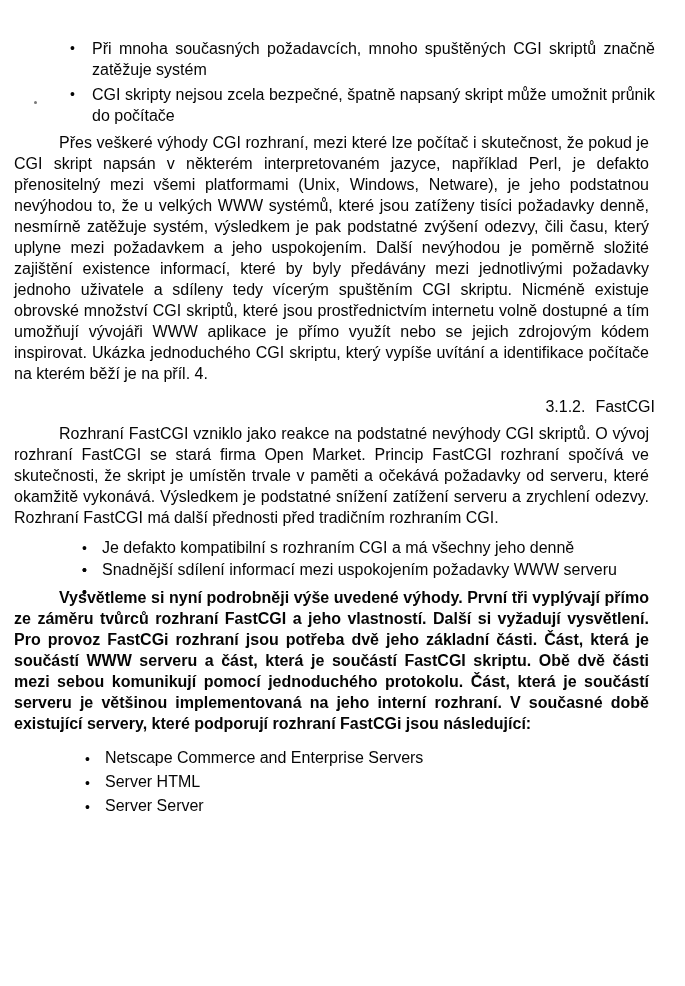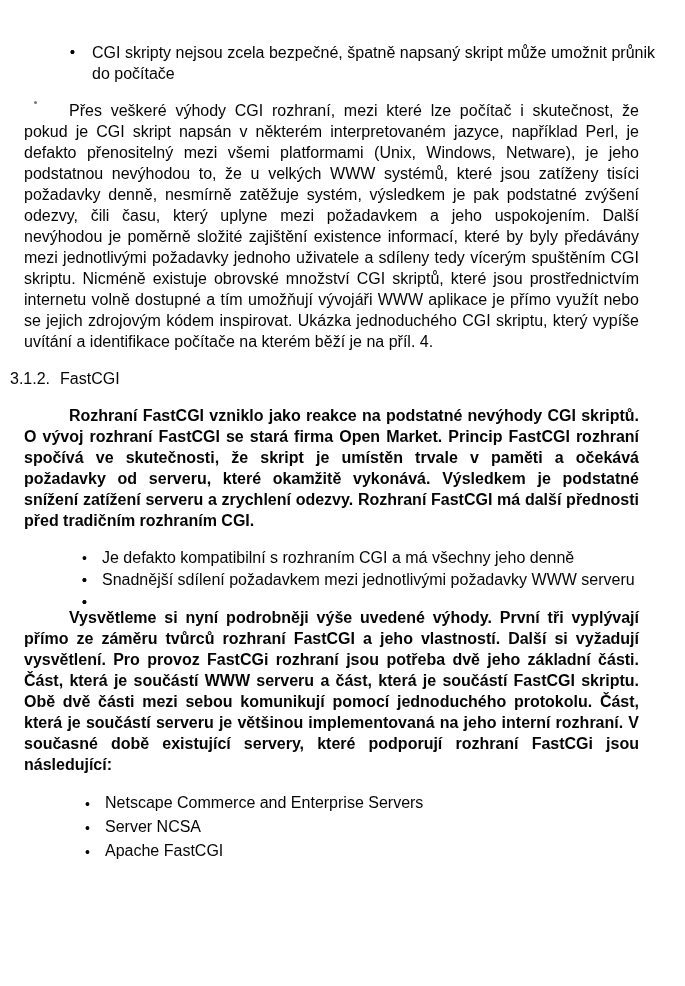--- a/index.html
+++ b/index.html
@@ -19,28 +19,28 @@
     padding: 38px 30px 0 8px;
     box-sizing: border-box;
     filter: contrast(1.05);
   }
   .speck {
     position: absolute; left: 34px; top: 101px;
     width: 3px; height: 3px; border-radius: 50%;
     background: #333; opacity: .65;
   }
   p.body-par {
-    margin: 16px;
+    margin: 6px;
     text-align: justify;
     text-indent: 45px;
   }
   .par-1 { margin-top: 14px; }
-  .heading { margin-top: 12px; margin-left: 2px; white-space: nowrap; }
+  .heading { margin-top: 12px; margin-left: 2px; white-space: nowrap; text-align: right; }
   .heading .sec-num { margin-right: 10px; }
-  .par-2 { margin-top: 4px; font-weight: bold; }
+  .par-2 { margin-top: 4px; }
   .par-3 { margin-top: 13px; font-weight: bold; }
   .blist { margin: 0; }
   .blist .item {
     position: relative;
     text-align: justify;
   }
   .blist .bullet {
     position: absolute; left: 0; top: 0;
     font-size: 14px;
   }
@@ -56,20 +56,21 @@
 </head>
 <body>
 
 <div class="page">
 
   <div class="speck"></div>
 
   <div class="blist list-intro">
     <div class="item">
       <span class="bullet">•</span>
+      <span>Při mnoha současných požadavcích, mnoho spuštěných CGI skriptů značně zatěžuje systém</span>
     </div>
     <div class="item">
       <span class="bullet">•</span>
       <span>CGI skripty nejsou zcela bezpečné, špatně napsaný skript může umožnit průnik do počítače</span>
     </div>
   </div>
 
   <p class="body-par par-1">Přes veškeré výhody CGI rozhraní, mezi které lze počítač i skutečnost, že pokud je CGI skript napsán v některém interpretovaném jazyce, například Perl, je defakto přenositelný mezi všemi platformami (Unix, Windows, Netware), je jeho podstatnou nevýhodou to, že u velkých WWW systémů, které jsou zatíženy tisíci požadavky denně, nesmírně zatěžuje systém, výsledkem je pak podstatné zvýšení odezvy, čili času, který uplyne mezi požadavkem a jeho uspokojením. Další nevýhodou je poměrně složité zajištění existence informací, které by byly předávány mezi jednotlivými požadavky jednoho uživatele a sdíleny tedy vícerým spuštěním CGI skriptu. Nicméně existuje obrovské množství CGI skriptů, které jsou prostřednictvím internetu volně dostupné a tím umožňují vývojáři WWW aplikace je přímo využít nebo se jejich zdrojovým kódem inspirovat. Ukázka jednoduchého CGI skriptu, který vypíše uvítání a identifikace počítače na kterém běží je na příl. 4.</p>
 
   <div class="heading">
@@ -81,40 +82,40 @@
   <div class="blist list-fastcgi">
     <div class="item">
       <span class="bullet">•</span>
       <span>Je defakto kompatibilní s rozhraním CGI a má všechny jeho denně</span>
     </div>
     <div class="item">
       <span class="bullet">•</span>
     </div>
     <div class="item">
       <span class="bullet">•</span>
-      <span>Snadnější sdílení požadavkem mezi jednotlivými požadavky WWW serveru</span>
+      <span>Snadnější sdílení informací mezi uspokojením požadavky WWW serveru</span>
     </div>
     <div class="item">
       <span class="bullet">•</span>
     </div>
     <div class="item">
       <span class="bullet">•</span>
     </div>
   </div>
 
   <p class="body-par par-3">Vysvětleme si nyní podrobněji výše uvedené výhody. První tři vyplývají přímo ze záměru tvůrců rozhraní FastCGI a jeho vlastností. Další si vyžadují vysvětlení. Pro provoz FastCGi rozhraní jsou potřeba dvě jeho základní části. Část, která je součástí WWW serveru a část, která je součástí FastCGI skriptu. Obě dvě části mezi sebou komunikují pomocí jednoduchého protokolu. Část, která je součástí serveru je většinou implementovaná na jeho interní rozhraní. V současné době existující servery, které podporují rozhraní FastCGi jsou následující:</p>
 
   <div class="blist list-servers">
     <div class="item">
       <span class="bullet">•</span>
       <span>Netscape Commerce and Enterprise Servers</span>
     </div>
     <div class="item">
       <span class="bullet">•</span>
-      <span>Server NCSA</span>
+      <span>Server HTML</span>
     </div>
     <div class="item">
       <span class="bullet">•</span>
-      <span>Apache FastCGI</span>
+      <span>Server Server</span>
     </div>
   </div>
 
 </div>
 
 </body></html>

